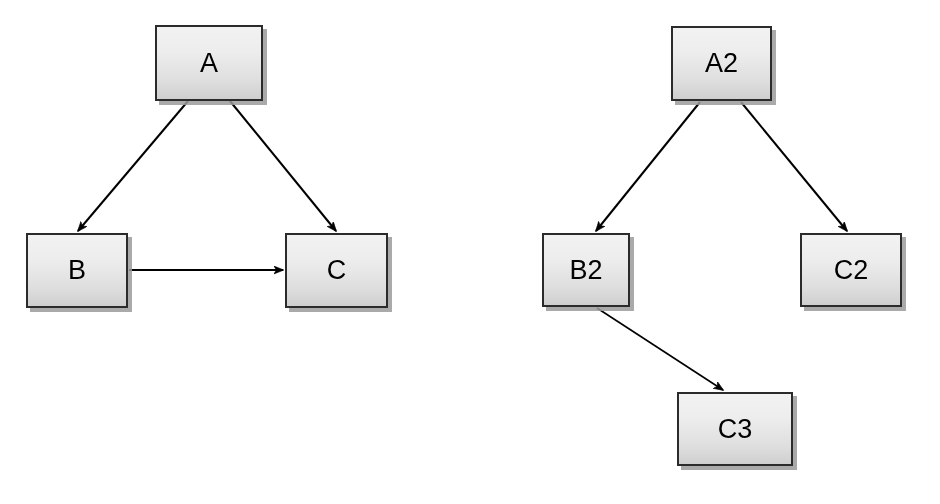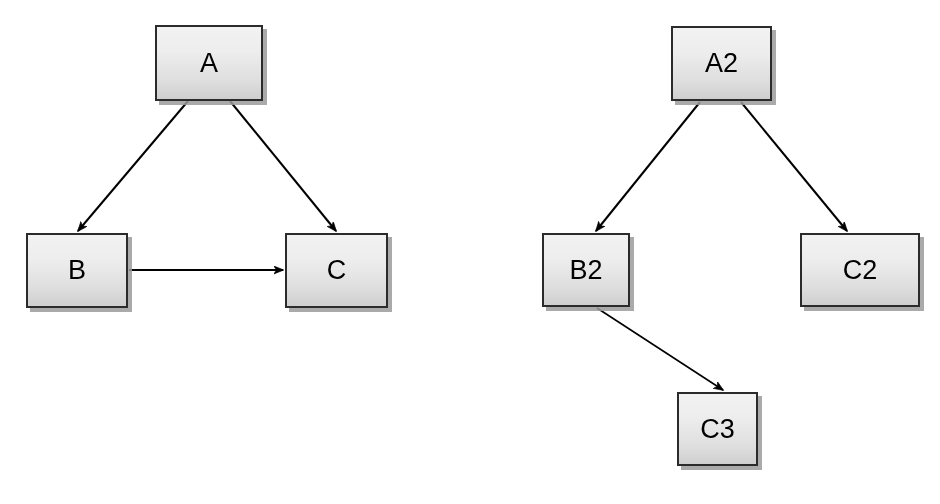--- a/index.html
+++ b/index.html
@@ -82,21 +82,21 @@
   </div>
 
   <div class="node" style="left:671px; top:26px; width:101px; height:75px;justify-content:center;">
     <span class="node-label">A2</span>
   </div>
 
   <div class="node" style="left:542px; top:233px; width:88px; height:74px;">
     <span class="node-label">B2</span>
   </div>
 
-  <div class="node" style="left:800px; top:233px; width:120px; height:74px;">
+  <div class="node" style="left:800px; top:233px; width:102px; height:74px;">
     <span class="node-label">C2</span>
   </div>
 
-  <div class="node" style="left:677px; top:392px; width:81px; height:74px;">
+  <div class="node" style="left:677px; top:392px; width:116px; height:74px;">
     <span class="node-label">C3</span>
   </div>
 
 </div>
 
 </body></html>

